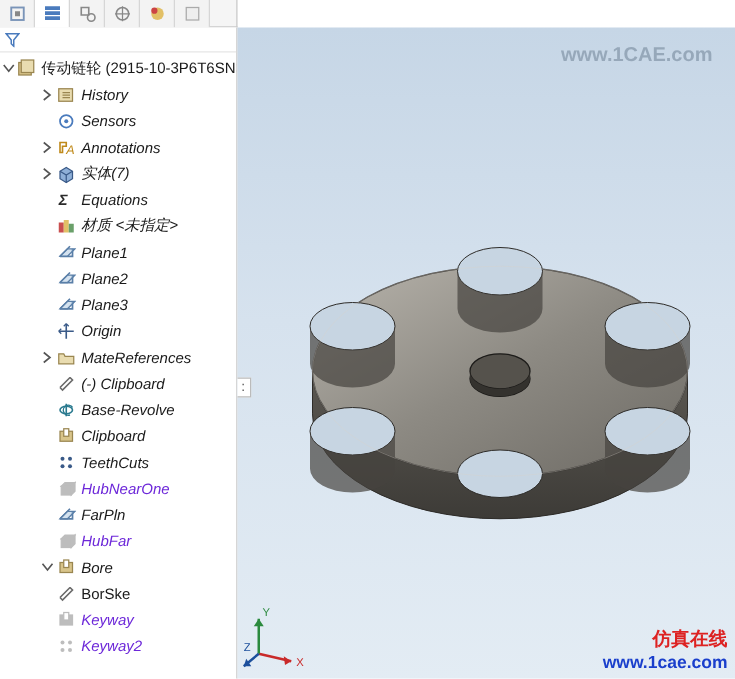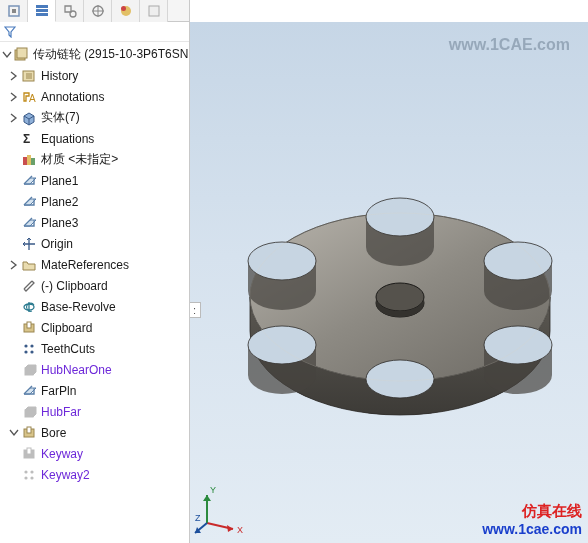--- a/index.html
+++ b/index.html
@@ -88,21 +88,21 @@
   }
   .node .tw.none { visibility: hidden; }
   .node .ico {
     width: 16px;
     height: 16px;
     margin-right: 4px;
     display:flex; align-items:center; justify-content:center;
   }
   .node .lbl { font-size: 12px; }
   .node.l1 { padding-left: 2px; }
-  .node.l2 { padding-left: 8px; }
+  .node.l2 { padding-left: 32px; font-style: italic; }
   .node.l3 { padding-left: 32px; }
   .suppressed .lbl { color: #6d28d9; }
 
   .viewport {
     flex: 1;
     position: relative;
     background: linear-gradient(#c6d6e6 0%, #d6e2ee 45%, #e3ecf4 100%);
     overflow: hidden;
   }
   .watermark-center {
@@ -239,20 +239,30 @@
               </span>
               <span class="ico">
                 <svg width="16" height="16">
                   <rect x="2" y="3" width="11" height="10" fill="#e9dcb0" stroke="#9a8650"></rect>
                   <path d="M5 6h6M5 8h6M5 10h6" stroke="#9a8650" stroke-width="1"></path>
                 </svg>
               </span>
               <span class="lbl">History</span>
             </div>
             <div class="node l2">
+              <span class="tw none"></span>
+              <span class="ico">
+                <svg width="16" height="16">
+                  <circle cx="8" cy="8" r="5" fill="none" stroke="#4a7bbd" stroke-width="1.4"></circle>
+                  <circle cx="8" cy="8" r="1.6" fill="#4a7bbd"></circle>
+                </svg>
+              </span>
+              <span class="lbl">Sensors</span>
+            </div>
+            <div class="node l2">
               <span class="tw ">
                 <svg width="10" height="10">
                   <path d="M2 1 L7 5 L2 9" fill="none" stroke="#555" stroke-width="1.3"></path>
                 </svg>
               </span>
               <span class="ico">
                 <svg width="16" height="16">
                   <path d="M3 12 L3 4 L8 4 L8 7 L5 7 L5 12 Z" fill="none" stroke="#c08a1a" stroke-width="1.3"></path>
                   <text x="8" y="13" font-size="10" fill="#c08a1a">A</text>
                 </svg>
@@ -426,20 +436,29 @@
                   <path d="M1 2 L5 7 L9 2" fill="none" stroke="#555" stroke-width="1.3"></path>
                 </svg>
               </span>
               <span class="ico">
                 <svg width="16" height="16">
                   <rect x="3" y="4" width="10" height="8" fill="#d8c48a" stroke="#9a8650"></rect>
                   <rect x="6" y="2" width="4" height="6" fill="#fff" stroke="#9a8650"></rect>
                 </svg>
               </span>
               <span class="lbl">Bore</span>
+            </div>
+            <div class="node l3">
+              <span class="tw none"></span>
+              <span class="ico">
+                <svg width="16" height="16">
+                  <path d="M3 11 L11 3 M3 11 L5 13 L13 5 L11 3" fill="none" stroke="#6a6a6a" stroke-width="1.3"></path>
+                </svg>
+              </span>
+              <span class="lbl">BorSke</span>
             </div>
             <div class="node l2 suppressed">
               <span class="tw none"></span>
               <span class="ico">
                 <svg width="16" height="16">
                   <rect x="3" y="4" width="10" height="8" fill="#bdbdbd" stroke="#bdbdbd"></rect>
                   <rect x="6" y="2" width="4" height="6" fill="#fff" stroke="#bdbdbd"></rect>
                 </svg>
               </span>
               <span class="lbl">Keyway</span>

